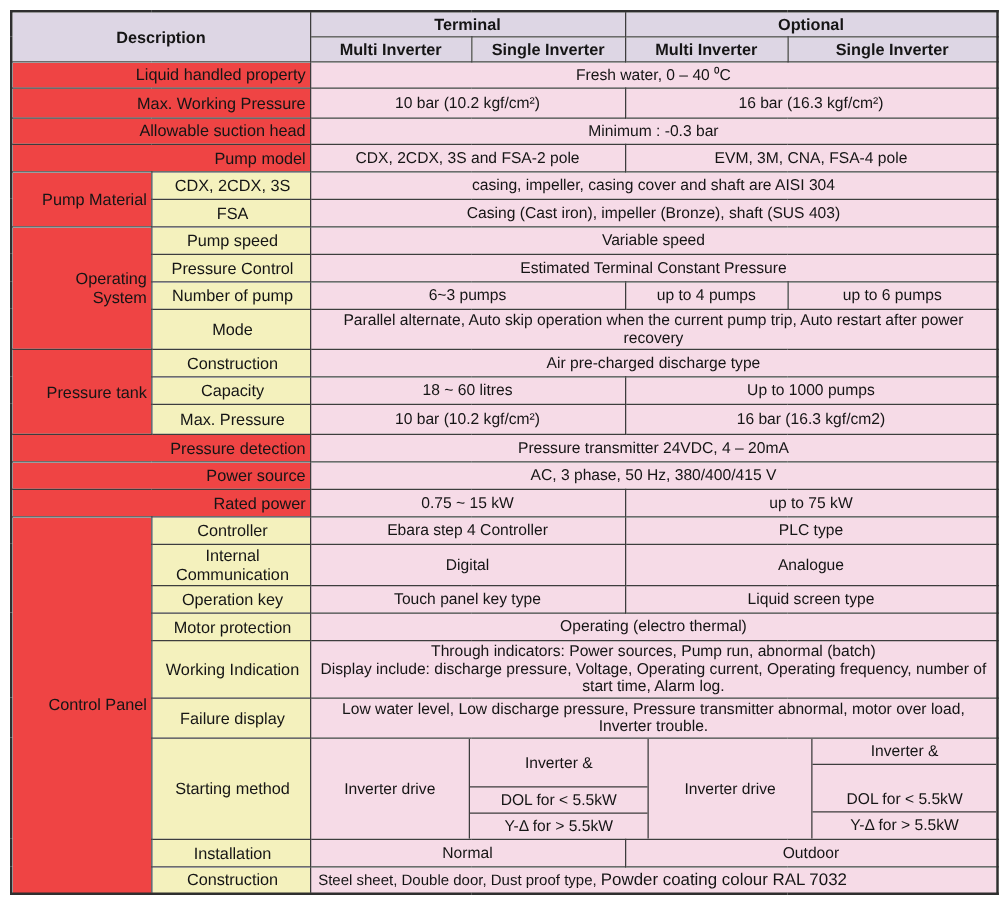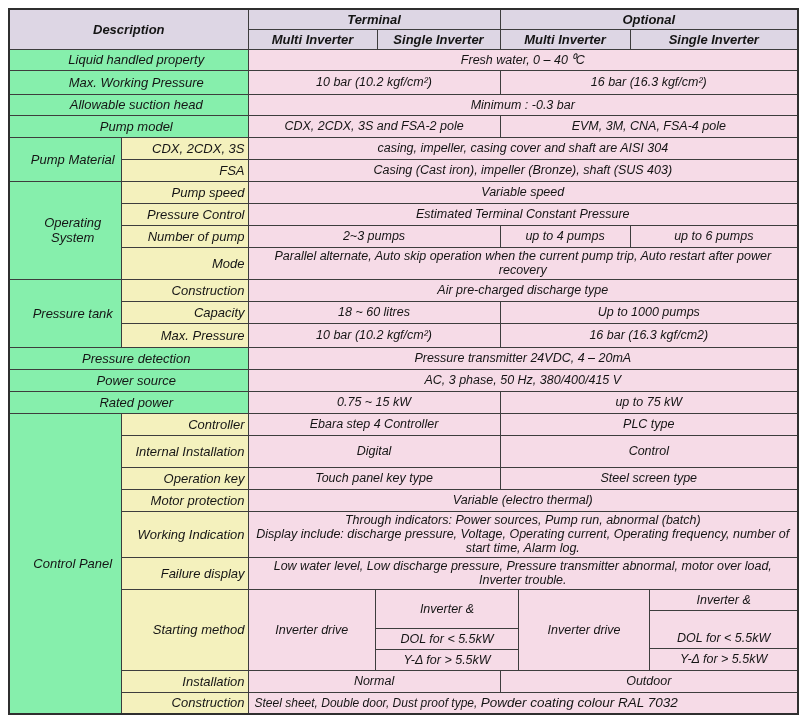--- a/index.html
+++ b/index.html
@@ -1,22 +1,22 @@
 <!DOCTYPE html>
 <html><head>
 <meta charset="utf-8">
 <style>
   html,body{margin:0;padding:0;background:#ffffff;}
   body{width:803px;height:720px;font-family:"Liberation Sans",sans-serif;-webkit-font-smoothing:antialiased;}
-  .wrap{padding:8px 8px 0 8px;font-style:italic;}
+  .wrap{padding:8px 8px 0 8px;}
   table{border-collapse:collapse;table-layout:fixed;width:789px;border:2.5px solid #2f2f2f;}
   td{border:1.5px solid #3d3d3d;font-size:12.5px;color:#151515;text-align:center;vertical-align:middle;padding:1px 3px;overflow:hidden;}
   .hdr{background:#ddd6e4;font-weight:bold;font-size:13px;}
-  .blue{background:#86efac;text-align:center;padding-left:18px;font-size:13px;}
-  .yellow{background:#f4f1bd;text-align:right;padding-left:6px;font-size:13px;}
+  .blue{background:#ef4444;text-align:right;padding-left:18px;font-size:13px;}
+  .yellow{background:#f4f1bd;text-align:center;padding-left:6px;font-size:13px;}
   .pink{background:#f6dbe7;}
   .left{text-align:left;padding-left:6px;}
   tr.h20{height:20px;} tr.h21{height:21px;} tr.h22{height:22px;} tr.h24{height:24px;}
   tr.h32{height:32px;} tr.h46{height:46px;} tr.h80{height:80px;}
   .sm-cell{padding:0;}
   .sm-row{display:flex;width:100%;height:80px;align-items:stretch;}
   .sm-col{display:flex;flex-direction:column;justify-content:center;align-items:center;}
   .sm-c1{width:23.2%;}
   .sm-c2{width:26.0%;border-left:1.5px solid #3d3d3d;}
   .sm-c3{width:23.9%;border-left:1.5px solid #3d3d3d;}
@@ -90,21 +90,21 @@
     <td class="blue" rowspan="4">Operating System</td>
     <td class="yellow">Pump speed</td>
     <td class="pink" colspan="4">Variable speed</td>
   </tr>
   <tr class="h22">
     <td class="yellow">Pressure Control</td>
     <td class="pink" colspan="4">Estimated Terminal Constant Pressure</td>
   </tr>
   <tr class="h22">
     <td class="yellow">Number of pump</td>
-    <td class="pink" colspan="2">2~3 pumps</td>
+    <td class="pink" colspan="2">6~3 pumps</td>
     <td class="pink">up to 4 pumps</td>
     <td class="pink">up to 6 pumps</td>
   </tr>
   <tr class="h32">
     <td class="yellow">Mode</td>
     <td class="pink" colspan="4">Parallel alternate, Auto skip operation when the current pump trip, Auto restart after power recovery</td>
   </tr>
 
   <tr class="h22">
     <td class="blue" rowspan="3">Pressure tank</td>
@@ -136,32 +136,32 @@
     <td class="pink" colspan="2">up to 75 kW</td>
   </tr>
 
   <tr class="h22">
     <td class="blue" rowspan="9">Control Panel</td>
     <td class="yellow">Controller</td>
     <td class="pink" colspan="2">Ebara step 4 Controller</td>
     <td class="pink" colspan="2">PLC type</td>
   </tr>
   <tr class="h32">
-    <td class="yellow">Internal Installation</td>
+    <td class="yellow">Internal Communication</td>
     <td class="pink" colspan="2">Digital</td>
-    <td class="pink" colspan="2">Control</td>
+    <td class="pink" colspan="2">Analogue</td>
   </tr>
   <tr class="h22">
     <td class="yellow">Operation key</td>
     <td class="pink" colspan="2">Touch panel key type</td>
-    <td class="pink" colspan="2">Steel screen type</td>
+    <td class="pink" colspan="2">Liquid screen type</td>
   </tr>
   <tr class="h22">
     <td class="yellow">Motor protection</td>
-    <td class="pink" colspan="4">Variable (electro thermal)</td>
+    <td class="pink" colspan="4">Operating (electro thermal)</td>
   </tr>
   <tr class="h46">
     <td class="yellow">Working Indication</td>
     <td class="pink" colspan="4">
       <div>Through indicators: Power sources, Pump run, abnormal (batch)</div>
       <div>Display include: discharge pressure, Voltage, Operating current, Operating frequency, number of start time, Alarm log.</div>
     </td>
   </tr>
   <tr class="h32">
     <td class="yellow">Failure display</td>

